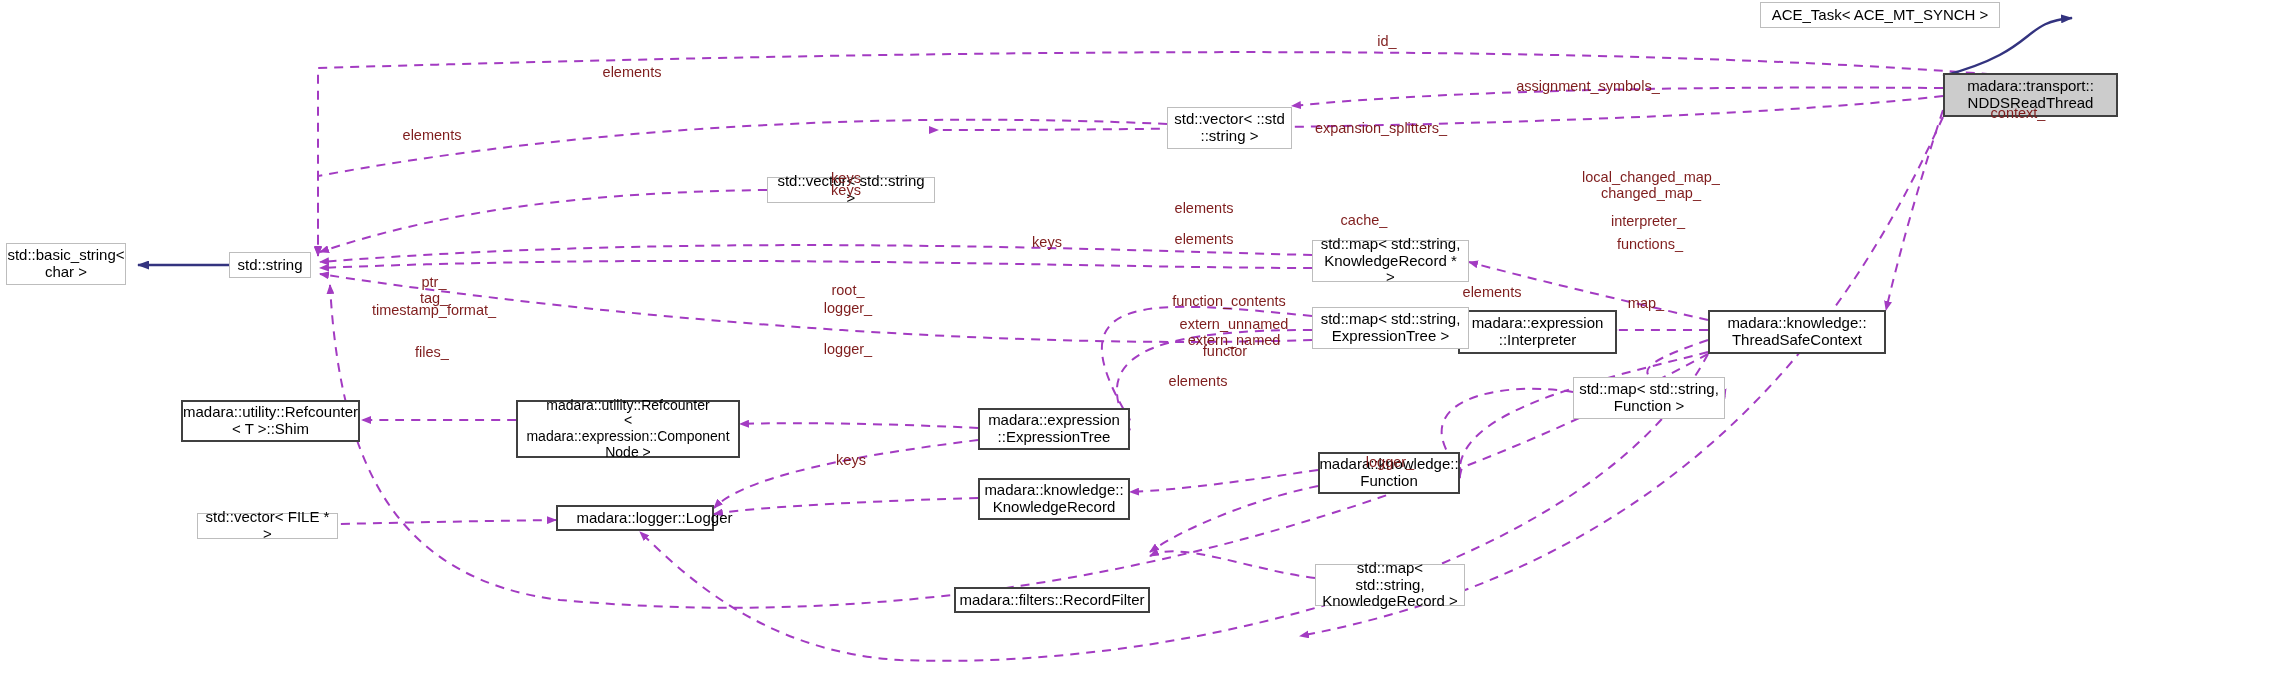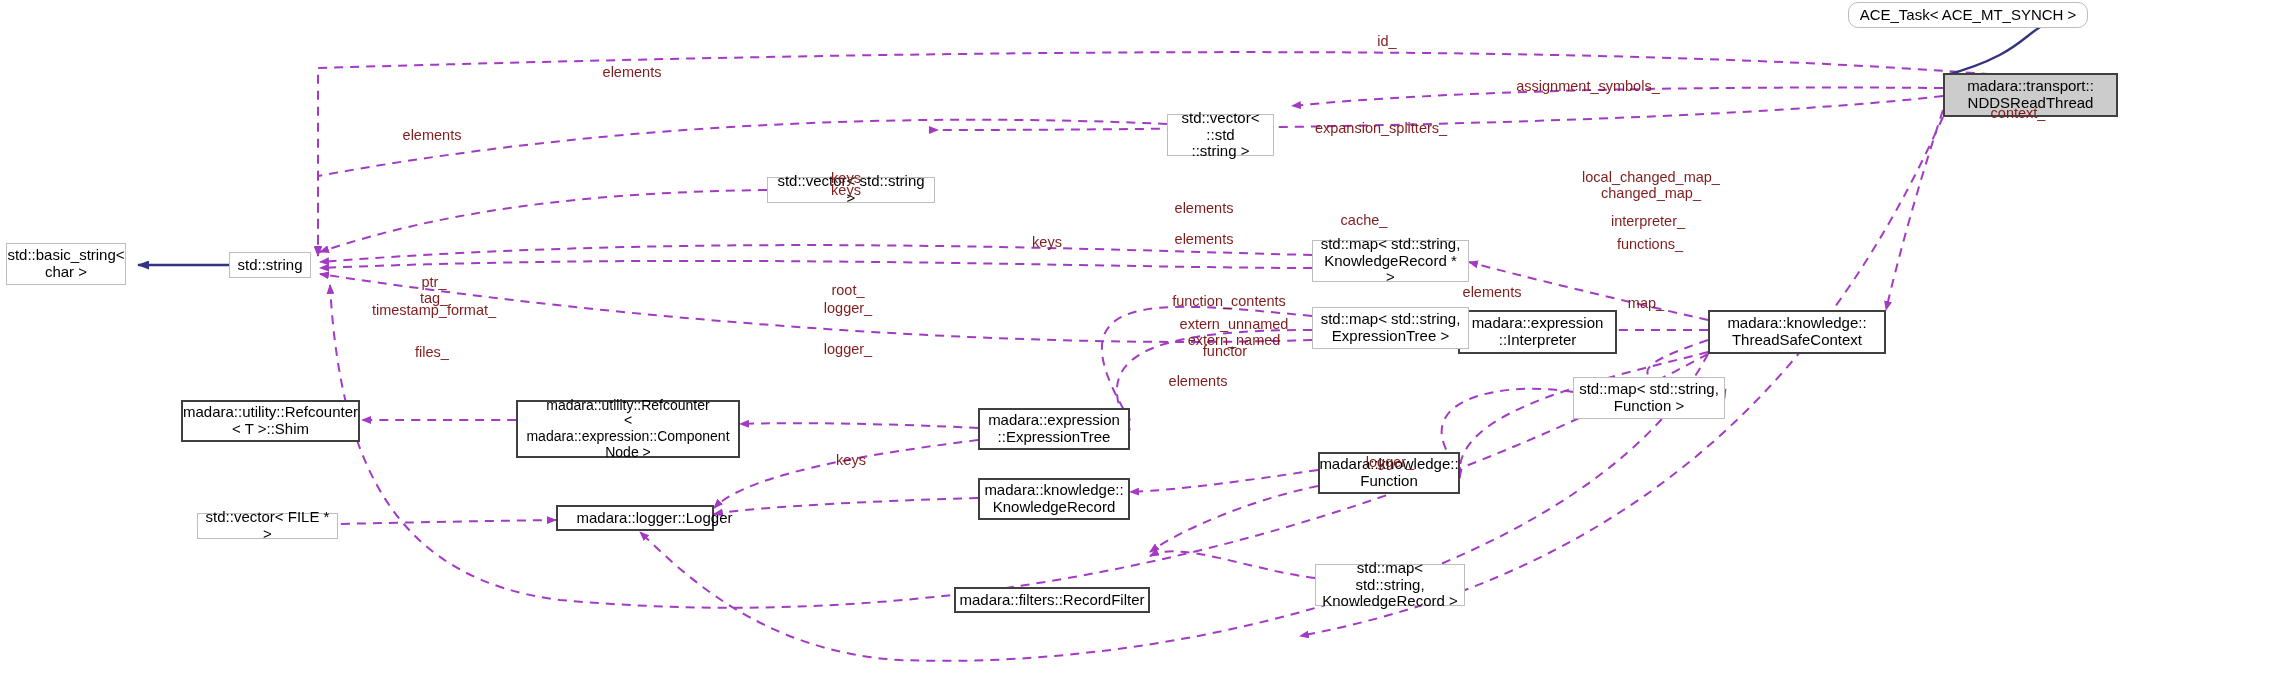--- a/index.html
+++ b/index.html
@@ -68,39 +68,39 @@
     </g>
   </svg>
 
   <div class="node focus" style="left:1943px;top:73px;width:175px;height:44px;">
     <div>
       <div>madara::transport::</div>
       <div>NDDSReadThread</div>
     </div>
   </div>
 
-  <div class="node thin" style="left:1848px;top:2px;width:240px;height:26px;border-radius:10px;">
+  <div class="node thin" style="left:1760px;top:2px;width:240px;height:26px;">
     <span>ACE_Task&lt; ACE_MT_SYNCH &gt;</span>
   </div>
 
   <div class="node bold" style="left:1708px;top:310px;width:178px;height:44px;">
     <div>
       <div>madara::knowledge::</div>
       <div>ThreadSafeContext</div>
     </div>
   </div>
 
   <div class="node bold" style="left:1458px;top:310px;width:159px;height:44px;">
     <div>
       <div>madara::expression</div>
       <div>::Interpreter</div>
     </div>
   </div>
 
-  <div class="node thin" style="left:1167px;top:114px;width:107px;height:42px;">
+  <div class="node thin" style="left:1167px;top:107px;width:125px;height:42px;">
     <div>
       <div>std::vector&lt; ::std</div>
       <div>::string &gt;</div>
     </div>
   </div>
 
   <div class="node thin" style="left:767px;top:177px;width:168px;height:26px;">
     <span>std::vector&lt; std::string &gt;</span>
   </div>
 

